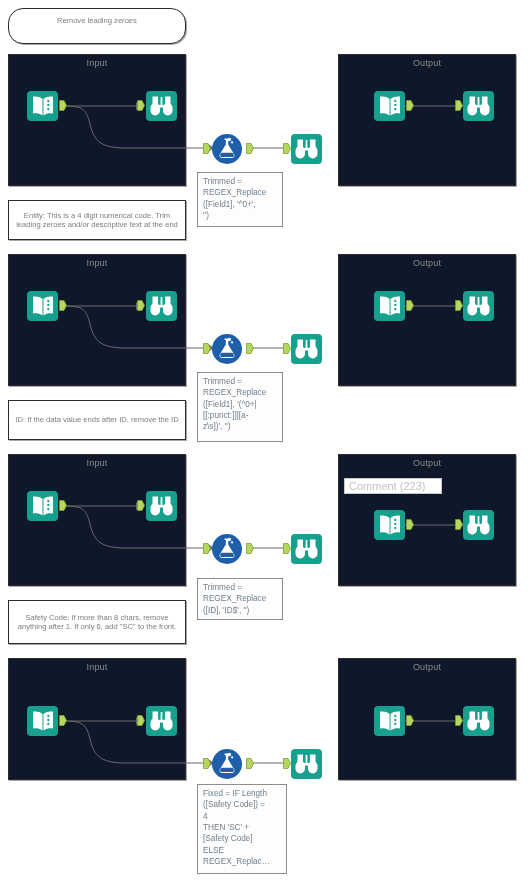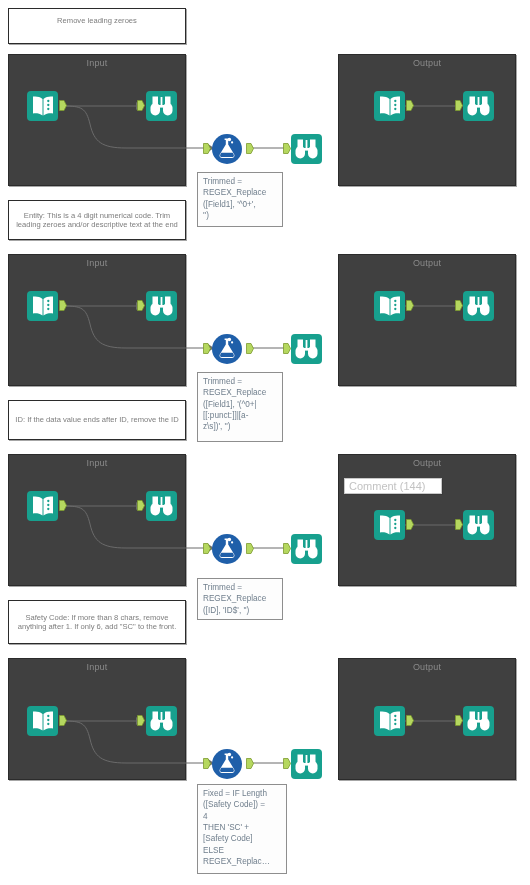--- a/index.html
+++ b/index.html
@@ -18,21 +18,21 @@
     position: absolute;
     left: 0; top: 0;
     width: 530px;
     height: 885px;
     background: #ffffff;
   }
   
   .container-box {
     position: absolute;
     border: 1px solid #2b2b2b;
-    background: #404040;
+    background: #0f172a;
     box-sizing: border-box;
     box-shadow: 1px 1px 0 rgba(0,0,0,0.35);
   }
   .container-title {
     position: absolute;
     top: 3px;
     left: 0; right: 0;
     text-align: center;
     font-size: 9px;
     color: #8a8a8a;
@@ -50,20 +50,21 @@
     justify-content: center;
     text-align: center;
     font-size: 7.6px;
     color: #7d7d7d;
     line-height: 1.25;
     padding: 3px 5px;
   }
   .comment-box.top-aligned {
     align-items: flex-start;
     padding-top: 7px;
+    border-radius: 15px;
   }
   
   .expr-box {
     position: absolute;
     border: 1px solid #8e8e8e;
     background: #fdfdfd;
     box-sizing: border-box;
     font-size: 8.2px;
     color: #6f7e8c;
     line-height: 1.38;
@@ -388,21 +389,21 @@
 [[:punct:]]|[a-
 z\s])', '')</div>
   <div class="comment-box" style="left:8px; top:400px; width:178px; height:40px;">ID: If the data value ends after ID, remove the ID</div>
 
   <div class="container-box" style="left:8px; top:454px; width:178px; height:132px;">
     <div class="container-title">Input</div>
   </div>
   <div class="container-box" style="left:338px; top:454px; width:178px; height:132px;">
     <div class="container-title">Output</div>
   </div>
-  <div class="placeholder-box" style="left:344px; top:478px; width:98px; height:16px;">Comment (144)</div>
+  <div class="placeholder-box" style="left:344px; top:478px; width:98px; height:16px;">Comment (223)</div>
 
   <div class="wire" style="left:60px; top:496px; width:90px; height:20px;">
     <svg width="90" height="20" viewBox="0 0 90 20">
         <path d="M3 10 H 80" stroke="#6b6b6b" stroke-width="1" fill="none"></path>
         <path d="M76 6 L82 10 L76 14 Z" fill="#6b6b6b"></path>
       </svg>
   </div>
   <div class="wire" style="left:60px; top:496px; width:160px; height:60px;">
     <svg width="160" height="60" viewBox="0 0 160 60">
         <path d="M3 10 C 22 10, 26 12, 30 28 C 34 46, 42 52, 66 52 L 152 52" stroke="#6b6b6b" stroke-width="1" fill="none"></path>

